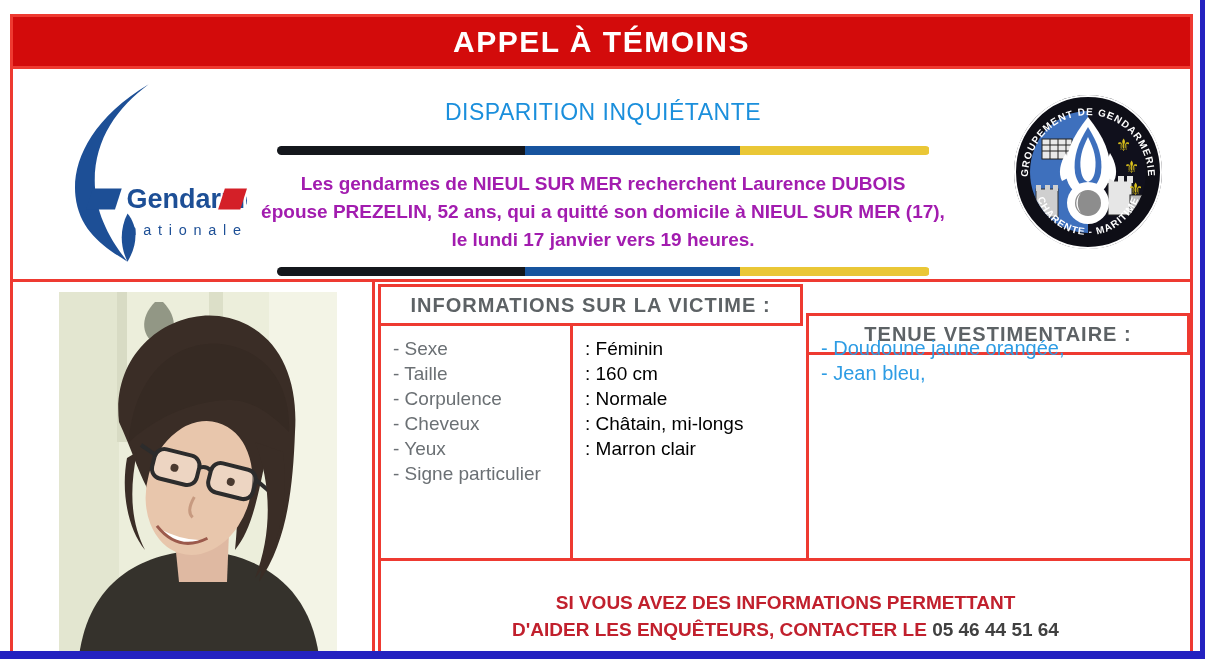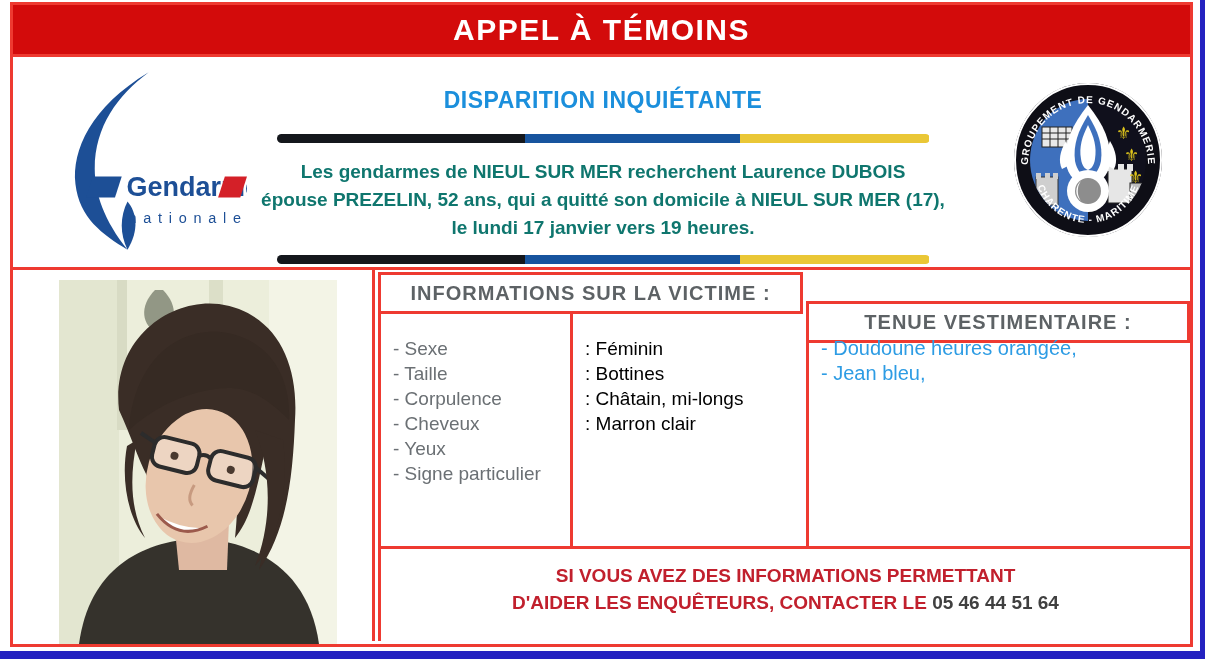--- a/index.html
+++ b/index.html
@@ -5,65 +5,65 @@
   * { margin:0; padding:0; box-sizing:border-box; }
   html,body { width:1205px; height:659px; background:#ffffff; overflow:hidden;
               font-family:"Liberation Sans", sans-serif; }
   .page { position:relative; width:1205px; height:659px; background:#fff; }
 
   
   .edge-right  { position:absolute; right:0; top:0; bottom:0; width:5px; background:#2422c0; }
   .edge-bottom { position:absolute; left:0; right:0; bottom:0; height:8px; background:#2422c0; }
 
   
-  .poster { position:absolute; left:10px; top:2px; width:1183px; height:645px;
+  .poster { position:absolute; left:10px; top:14px; width:1183px; height:645px;
             border:3px solid #ee3a31; background:#fff; }
 
   
   .banner { height:52px; background:#d30b0b; border-bottom:3px solid #ee3a31;
             display:flex; align-items:center; justify-content:center; }
   .banner span { color:#ffffff; font-weight:bold; font-size:30px; letter-spacing:1.5px; }
 
   
   .header { position:relative; height:210px; }
   .logo   { position:absolute; left:22px; top:8px; }
   .badge  { position:absolute; right:26px; top:24px; }
   .header-center { position:absolute; left:235px; width:710px; top:0; text-align:center; }
-  .subtitle { margin-top:30px; color:#1b8fdc; font-weight:bold; font-size:23px; letter-spacing:0.5px; }
+  .subtitle { margin-top:30px; color:#1b8fdc; font-weight:normal; font-size:23px; letter-spacing:0.5px; }
   .tricolor { width:653px; height:9px; margin:0 auto; border-radius:5px; overflow:hidden;
               display:flex; }
   .tricolor .seg-black  { width:38%; background:#14171c; }
   .tricolor .seg-blue   { width:33%; background:#17549e; }
   .tricolor .seg-yellow { width:29%; background:#eac736; }
   .bar1 { margin-top:20px; }
   .bar2 { margin-top:13px; }
-  .descr { margin-top:15px; color:#0f766e; font-weight:bold; font-size:19px; line-height:28px; }
+  .descr { margin-top:15px; color:#a21caf; font-weight:bold; font-size:19px; line-height:28px; }
 
   
   .middle { position:relative; height:374px; border-top:3px solid #ee3a31; }
   .photo-cell { position:absolute; left:0; top:0; bottom:0; width:362px;
                 border-right:3px solid #ee3a31; background:#fff; }
   .photo { position:absolute; left:46px; top:10px; width:278px; height:364px; }
 
   .sec-header { position:absolute; top:2px; height:42px; border:3px solid #ee3a31;
                 display:flex; align-items:center; justify-content:center;
                 color:#5d6265; font-weight:bold; font-size:20px; letter-spacing:1px; }
   .info-header  { left:365px; width:425px; }
   .tenue-header { left:793px; right:0;margin-top:29px; }
 
-  .cell { position:absolute; top:44px; height:232px; padding:22px 6px 0 12px;
+  .cell { position:absolute; top:44px; height:232px; padding:10px 6px 0 12px;
           font-size:19px; line-height:25px; }
   .labels-cell { left:365px; width:192px; border-left:3px solid #ee3a31; color:#6b7074; }
   .values-cell { left:557px; width:236px; border-left:3px solid #ee3a31; color:#000000; }
   .tenue-cell  { left:793px; right:0; border-left:3px solid #ee3a31; color:#2d9ce4;
                  font-size:20px; padding-right:40px; }
 
   .contact-box { position:absolute; left:365px; right:0; top:276px; bottom:0;
                  border-top:3px solid #ee3a31; border-left:3px solid #ee3a31;
-                 text-align:center; padding-top:13px;
+                 text-align:center; padding-top:28px;
                  color:#c1202d; font-weight:bold; font-size:19px; line-height:27px; }
   .phone { color:#404040; }
 </style>
 </head>
 <body>
 
 <div class="page">
 
   <div class="poster">
 
@@ -223,27 +223,28 @@
         <div>- Sexe</div>
         <div>- Taille</div>
         <div>- Corpulence</div>
         <div>- Cheveux</div>
         <div>- Yeux</div>
         <div>- Signe particulier</div>
       </div>
 
       <div class="cell values-cell">
         <div>: Féminin</div>
-        <div>: Bottines</div>
+        <div>: 160 cm</div>
+        <div>: Normale</div>
         <div>: Châtain, mi-longs</div>
         <div>: Marron clair</div>
       </div>
 
       <div class="cell tenue-cell">
-        <div>- Doudoune heures orangée,</div>
+        <div>- Doudoune jaune orangée,</div>
         <div>- Jean bleu,</div>
       </div>
 
       <div class="contact-box">
         <div>SI VOUS AVEZ DES INFORMATIONS PERMETTANT</div>
         <div><span>D'AIDER LES ENQUÊTEURS, CONTACTER LE </span><span class="phone">05 46 44 51 64</span></div>
       </div>
 
     </div>
   </div>

